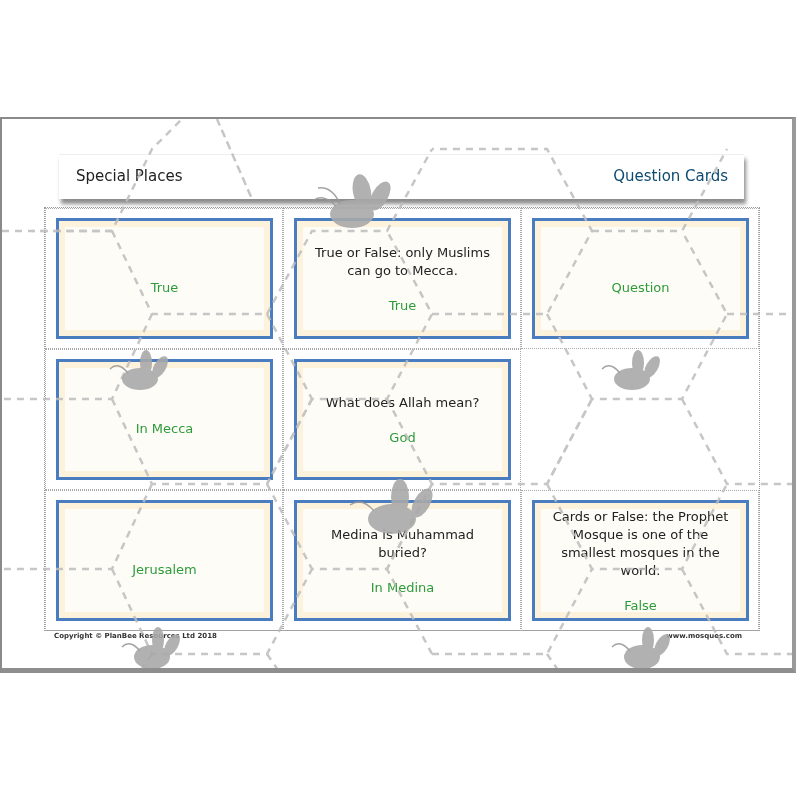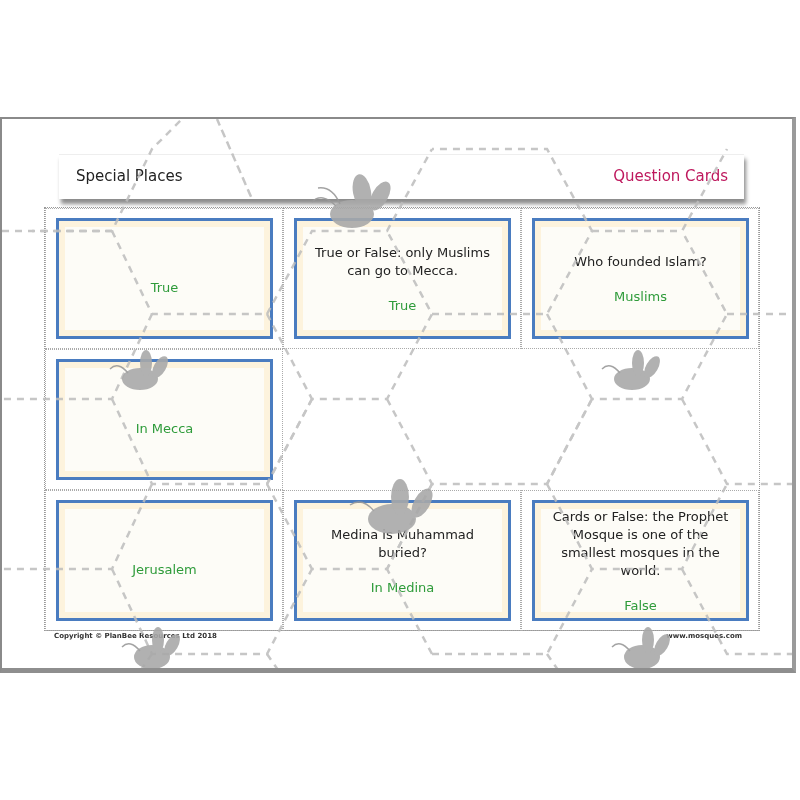--- a/index.html
+++ b/index.html
@@ -9,21 +9,21 @@
     background:#fff; border:2px solid #8a8a8a; border-right:4px solid #9a9a9a; border-bottom:5px solid #8e8e8e;
     box-sizing:border-box; overflow:hidden;
   }
   .watermark { position:absolute; left:0; top:0; width:796px; height:564px; pointer-events:none; z-index:5; }
   .header-bar {
     position:absolute; left:57px; top:35px; width:685px; height:44px;
     background:#fff; box-shadow:2px 5px 4px rgba(0,0,0,0.45); border-top:1px solid #eee;
     z-index:2;
   }
   .header-left { position:absolute; left:17px; top:12px; font-size:15px; color:#222; }
-  .header-right { position:absolute; right:16px; top:12px; font-size:15px; color:#be185d; }
+  .header-right { position:absolute; right:16px; top:12px; font-size:15px; color:#0c4a6e; }
   .grid {
     position:absolute; left:42px; top:88px; width:716px; height:424px;
     border:1px dotted #999; box-sizing:border-box; z-index:1;
   }
   .cell { position:absolute; width:238px; height:141px; border:1px dotted #aaa; box-sizing:border-box; }
   .card {
     position:absolute; left:10px; top:9px; right:9px; bottom:9px;
     border:3px solid #4a7cc0; background:#fdf3dd; box-sizing:border-box;
   }
   .card-inner {
@@ -58,30 +58,37 @@
       <div class="card">
           <div class="card-inner">
         <div class="q">True or False: only Muslims can go to Mecca.</div>
         <div class="a">True</div>
       </div>
         </div>
     </div>
     <div class="cell" style="left:476px;top:0;">
       <div class="card">
           <div class="card-inner">
-        <div class="q">Who founded Islam?</div>
-        <div class="a">Muslims</div>
+        <div class="a">Question</div>
       </div>
         </div>
     </div>
 
     <div class="cell" style="left:0;top:141px;">
       <div class="card">
           <div class="card-inner">
         <div class="a">In Mecca</div>
+      </div>
+        </div>
+    </div>
+    <div class="cell" style="left:238px;top:141px;">
+      <div class="card">
+          <div class="card-inner">
+        <div class="q">What does Allah mean?</div>
+        <div class="a">God</div>
       </div>
         </div>
     </div>
 
     <div class="cell" style="left:0;top:282px;">
       <div class="card">
           <div class="card-inner">
         <div class="a">Jerusalem</div>
       </div>
         </div>

